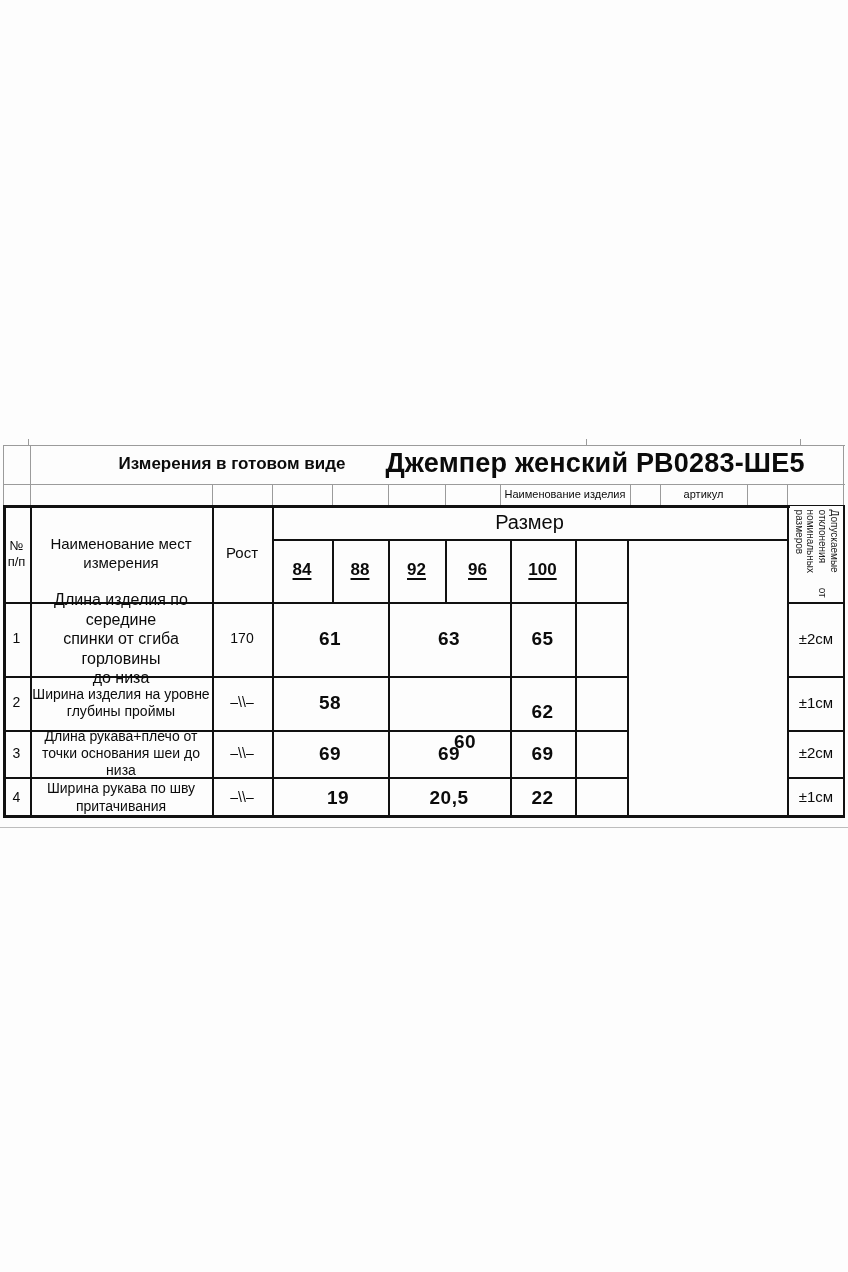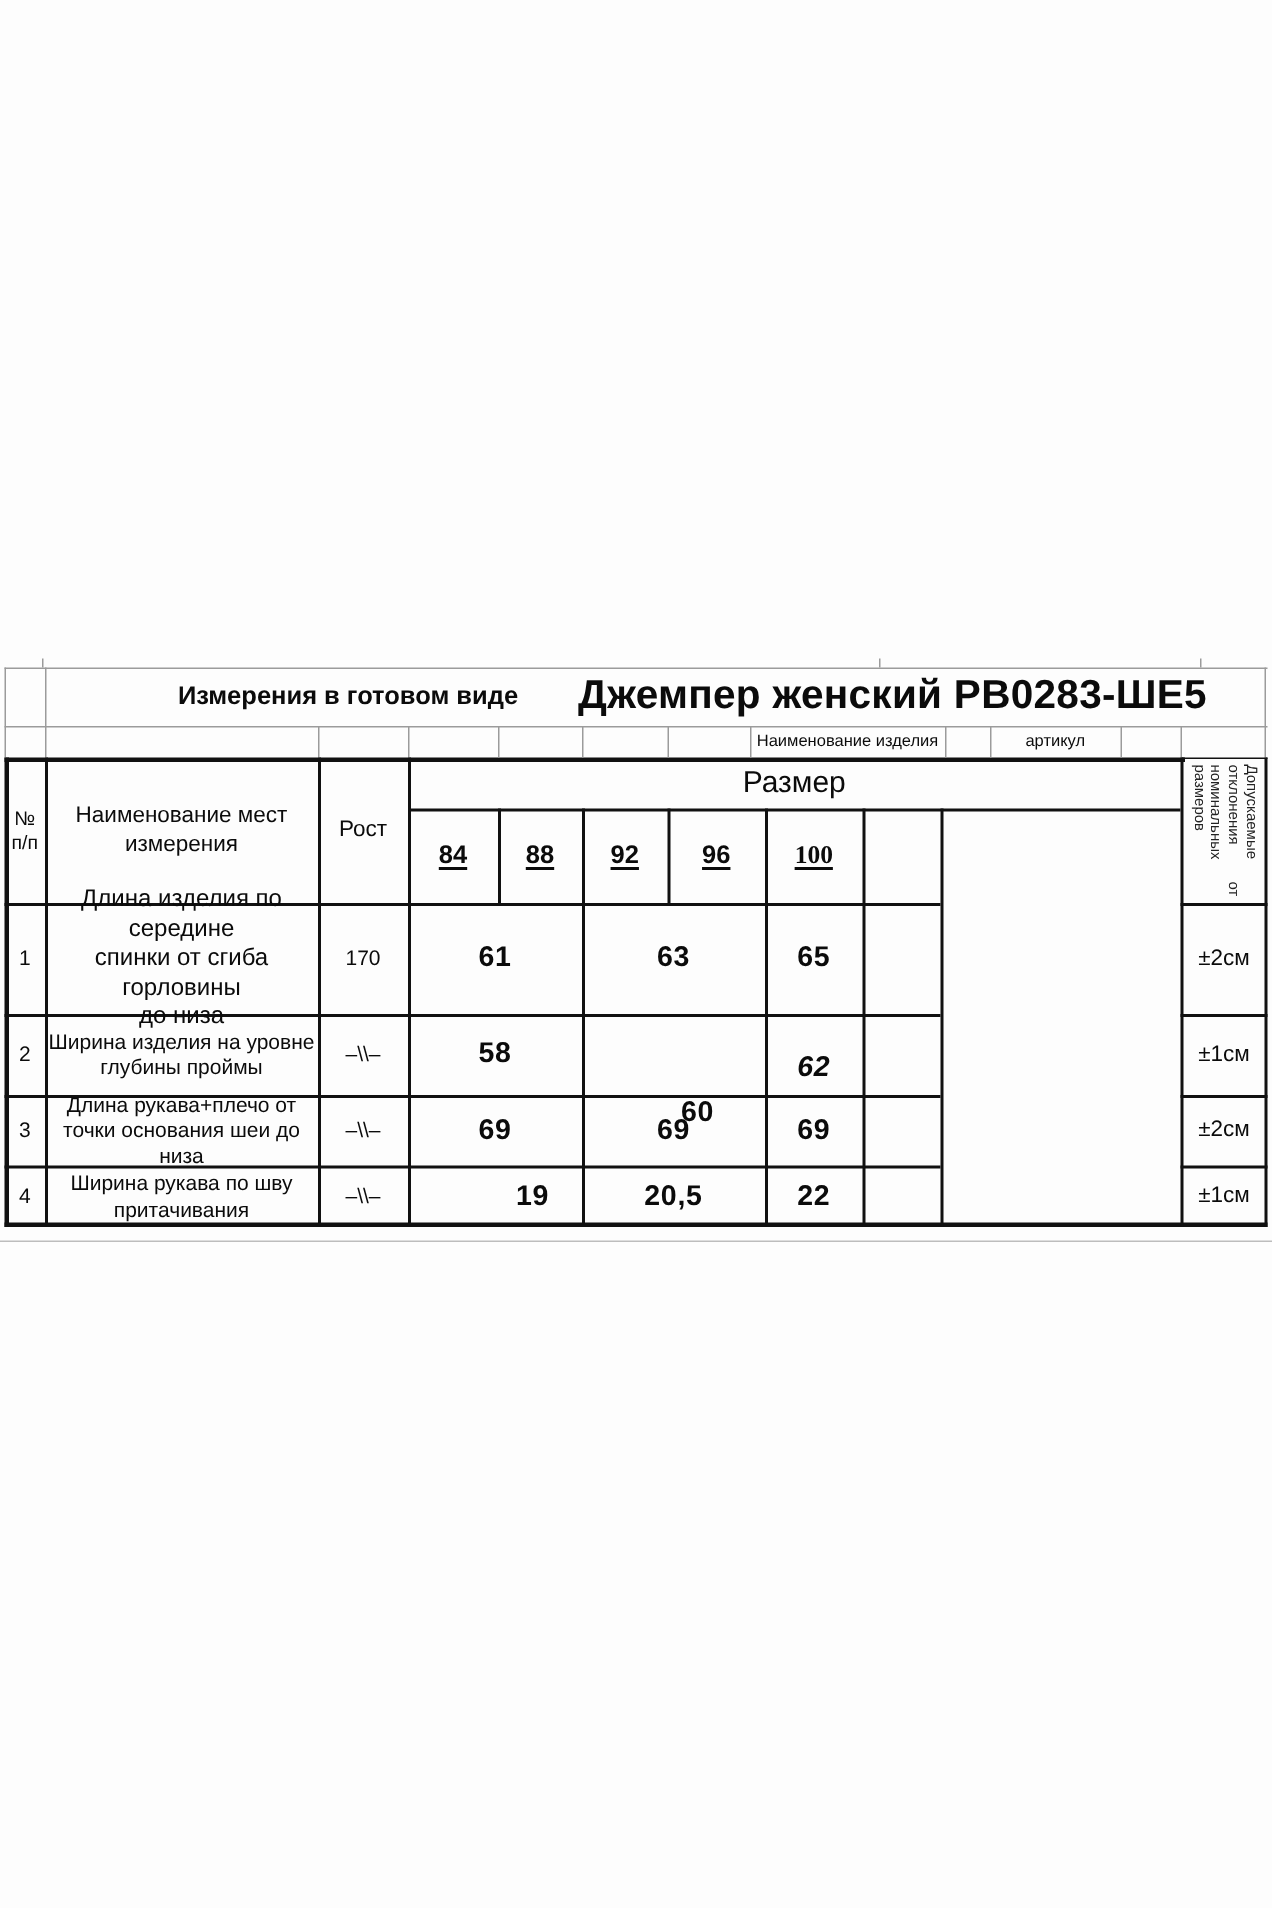--- a/index.html
+++ b/index.html
@@ -101,21 +101,21 @@
 п/п</div>
     <div class="c" style="left:27px;top:60px;width:182px;height:97px;font-size:15px;">Наименование мест
 измерения</div>
     <div class="c" style="left:209px;top:60px;width:60px;height:97px;font-size:15px;">Рост</div>
     <div class="c" style="left:269px;top:60px;width:515px;height:34px;font-size:20px;">Размер</div>
 
     <div class="c szh" style="left:269px;top:94px;width:60px;height:63px;">84</div>
     <div class="c szh" style="left:329px;top:94px;width:56px;height:63px;">88</div>
     <div class="c szh" style="left:385px;top:94px;width:57px;height:63px;">92</div>
     <div class="c szh" style="left:442px;top:94px;width:65px;height:63px;">96</div>
-    <div class="c szh" style="left:507px;top:94px;width:65px;height:63px;font-family:Liberation Serif, serif;">100</div>
+    <div class="c szh" style="left:507px;top:94px;width:65px;height:63px;">100</div>
 
     <div class="vwrap" style="left:784px;top:60px;width:58px;height:97px;">
       <div class="vtext">Допускаемые отклонения  от номинальных размеров</div>
     </div>
 
     <div class="c" style="left:0;top:157px;width:27px;height:74px;font-size:14px;">1</div>
     <div class="c" style="left:27px;top:157px;width:182px;height:74px;font-size:16px;">Длина изделия по середине
 спинки  от сгиба горловины
 до низа</div>
     <div class="c" style="left:209px;top:157px;width:60px;height:74px;font-size:14px;text-align:right;">170</div>
@@ -123,37 +123,37 @@
     <div class="c val" style="left:385px;top:157px;width:122px;height:74px;">63</div>
     <div class="c val" style="left:507px;top:157px;width:65px;height:74px;">65</div>
     <div class="c" style="left:784px;top:157px;width:58px;height:74px;font-size:15px;">±2см</div>
 
     <div class="c" style="left:0;top:231px;width:27px;height:54px;font-size:14px;">2</div>
     <div class="c" style="left:27px;top:231px;width:182px;height:54px;font-size:14px;">Ширина изделия на уровне
 глубины проймы</div>
     <div class="c" style="left:209px;top:231px;width:60px;height:54px;font-size:14px;">–\\–</div>
     <div class="c val" style="left:269px;top:231px;width:116px;height:54px;">58</div>
     <div class="c val" style="left:401px;top:231px;width:122px;height:60px;margin-top:36px;">60</div>
-    <div class="c val" style="left:507px;top:231px;width:65px;height:71px;font-style:italic;">62</div>
+    <div class="c val" style="left:507px;top:231px;width:65px;height:71px;">62</div>
     <div class="c" style="left:784px;top:231px;width:58px;height:54px;font-size:15px;">±1см</div>
 
     <div class="c" style="left:0;top:285px;width:27px;height:47px;font-size:14px;">3</div>
     <div class="c" style="left:27px;top:285px;width:182px;height:47px;font-size:14px;">Длина рукава+плечо от
 точки основания шеи до низа</div>
     <div class="c" style="left:209px;top:285px;width:60px;height:47px;font-size:14px;">–\\–</div>
     <div class="c val" style="left:269px;top:285px;width:116px;height:47px;">69</div>
     <div class="c val" style="left:385px;top:285px;width:122px;height:47px;">69</div>
     <div class="c val" style="left:507px;top:285px;width:65px;height:47px;">69</div>
     <div class="c" style="left:784px;top:285px;width:58px;height:47px;font-size:15px;">±2см</div>
 
     <div class="c" style="left:0;top:332px;width:27px;height:41px;font-size:14px;">4</div>
     <div class="c" style="left:27px;top:332px;width:182px;height:41px;font-size:14px;">Ширина рукава по шву
 притачивания</div>
     <div class="c" style="left:209px;top:332px;width:60px;height:41px;font-size:14px;">–\\–</div>
-    <div class="c val" style="left:282px;top:332px;width:140px;height:41px;">19</div>
+    <div class="c val" style="left:265px;top:332px;width:140px;height:41px;">19</div>
     <div class="c val" style="left:385px;top:332px;width:122px;height:41px;">20,5</div>
     <div class="c val" style="left:507px;top:332px;width:65px;height:41px;">22</div>
     <div class="c" style="left:784px;top:332px;width:58px;height:41px;font-size:15px;">±1см</div>
 
   </div>
 
   <div class="faint" style="left:0;top:827px;width:848px;height:1px;"></div>
 
 </div>
 

